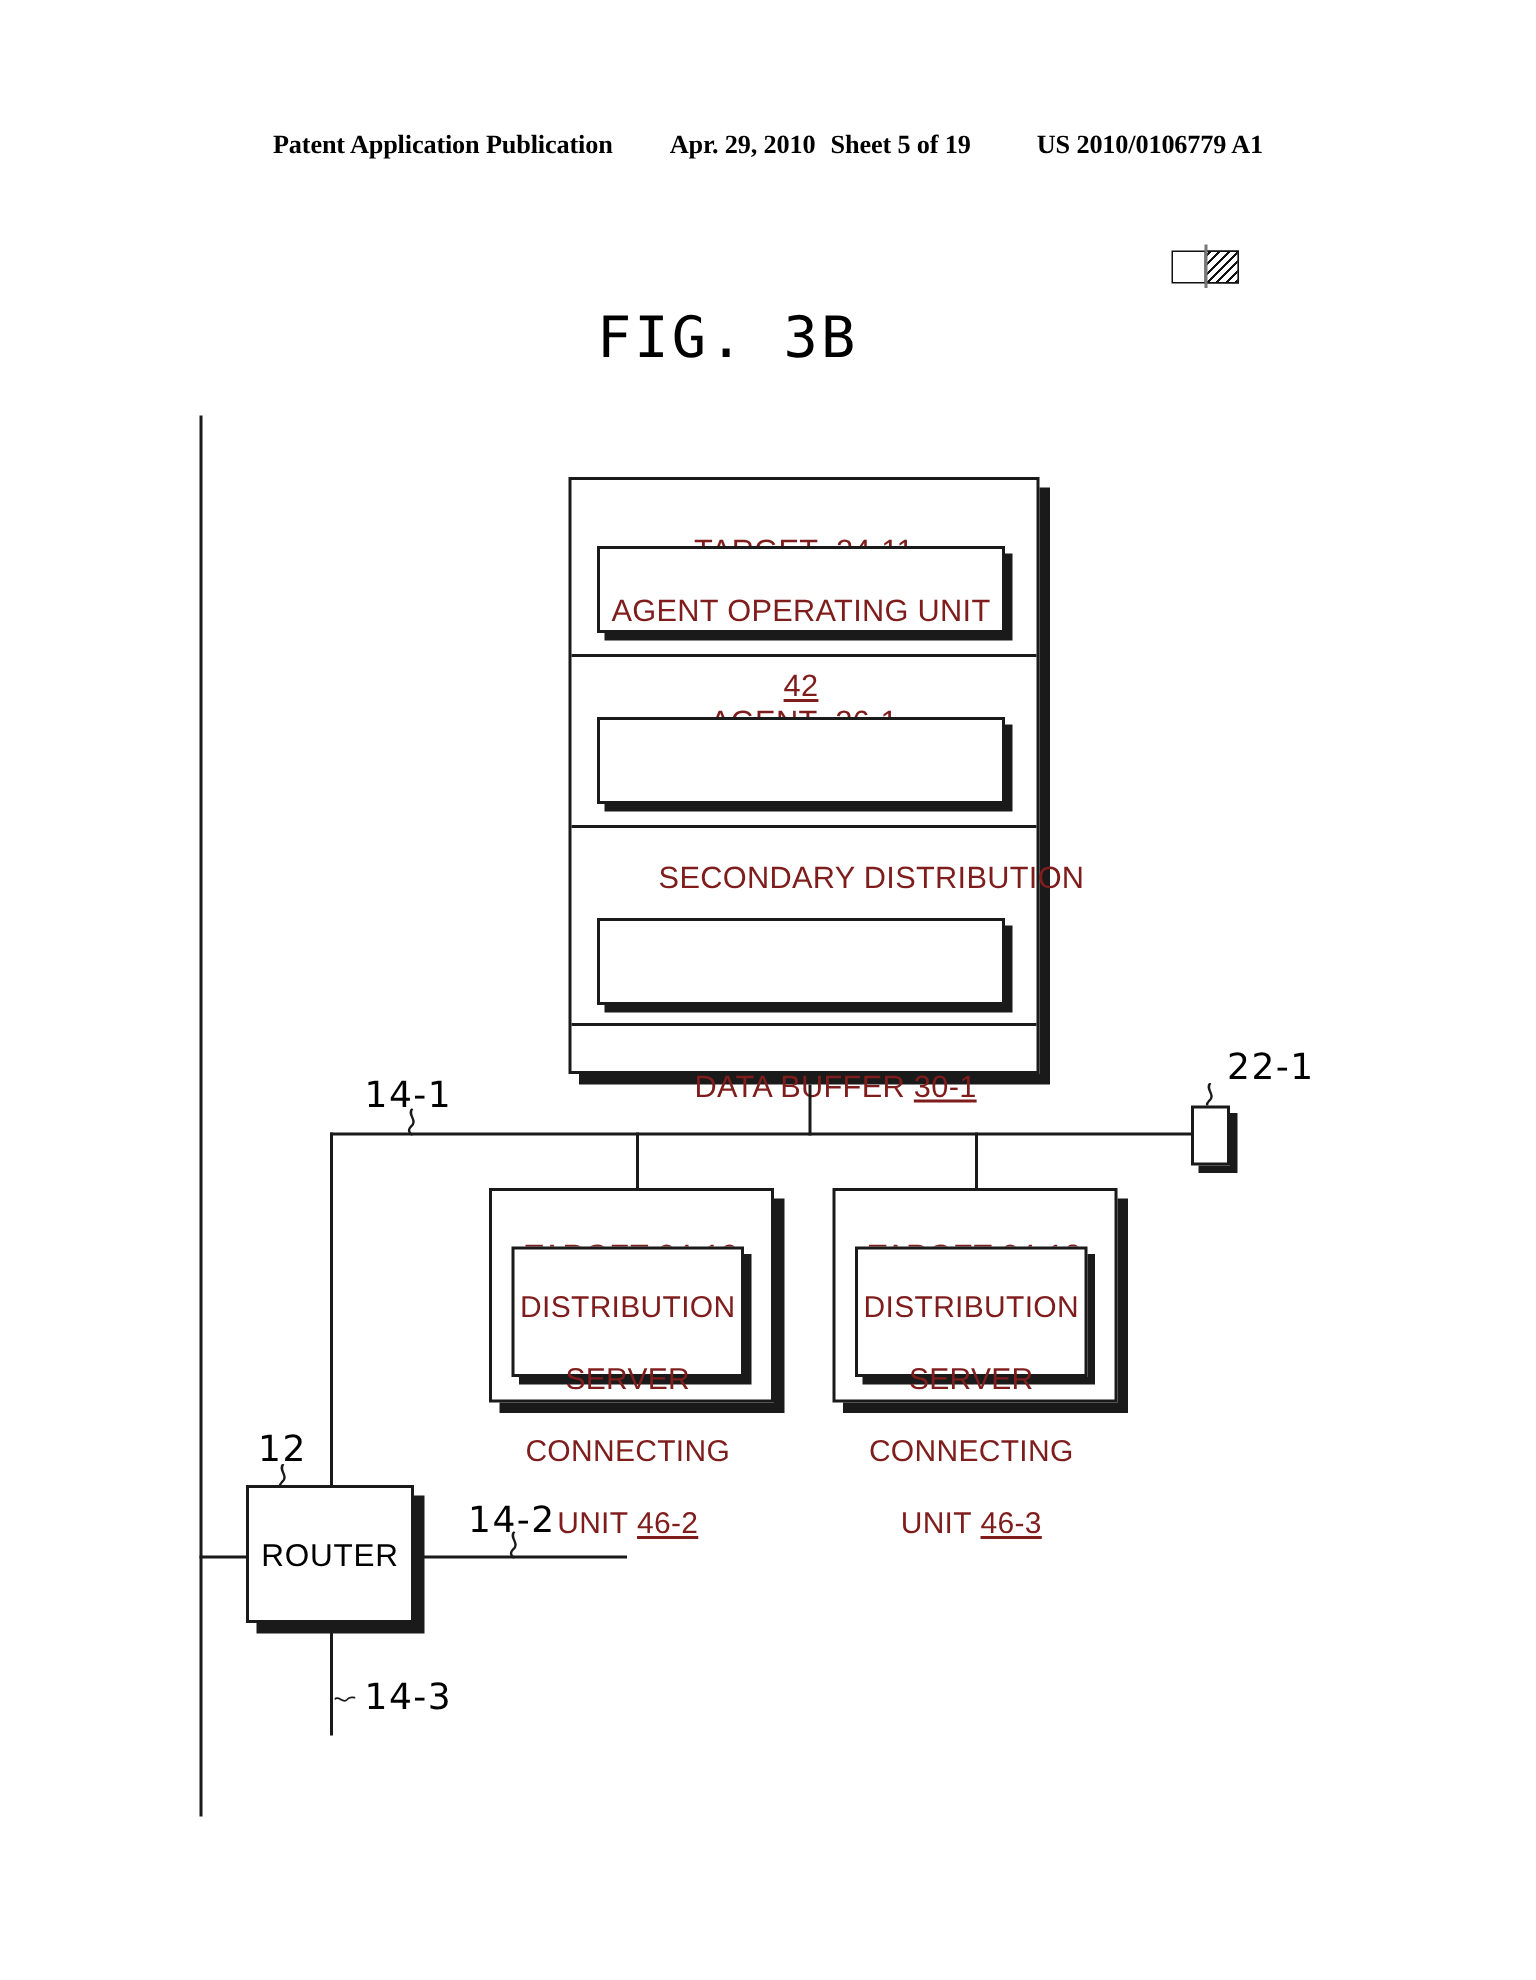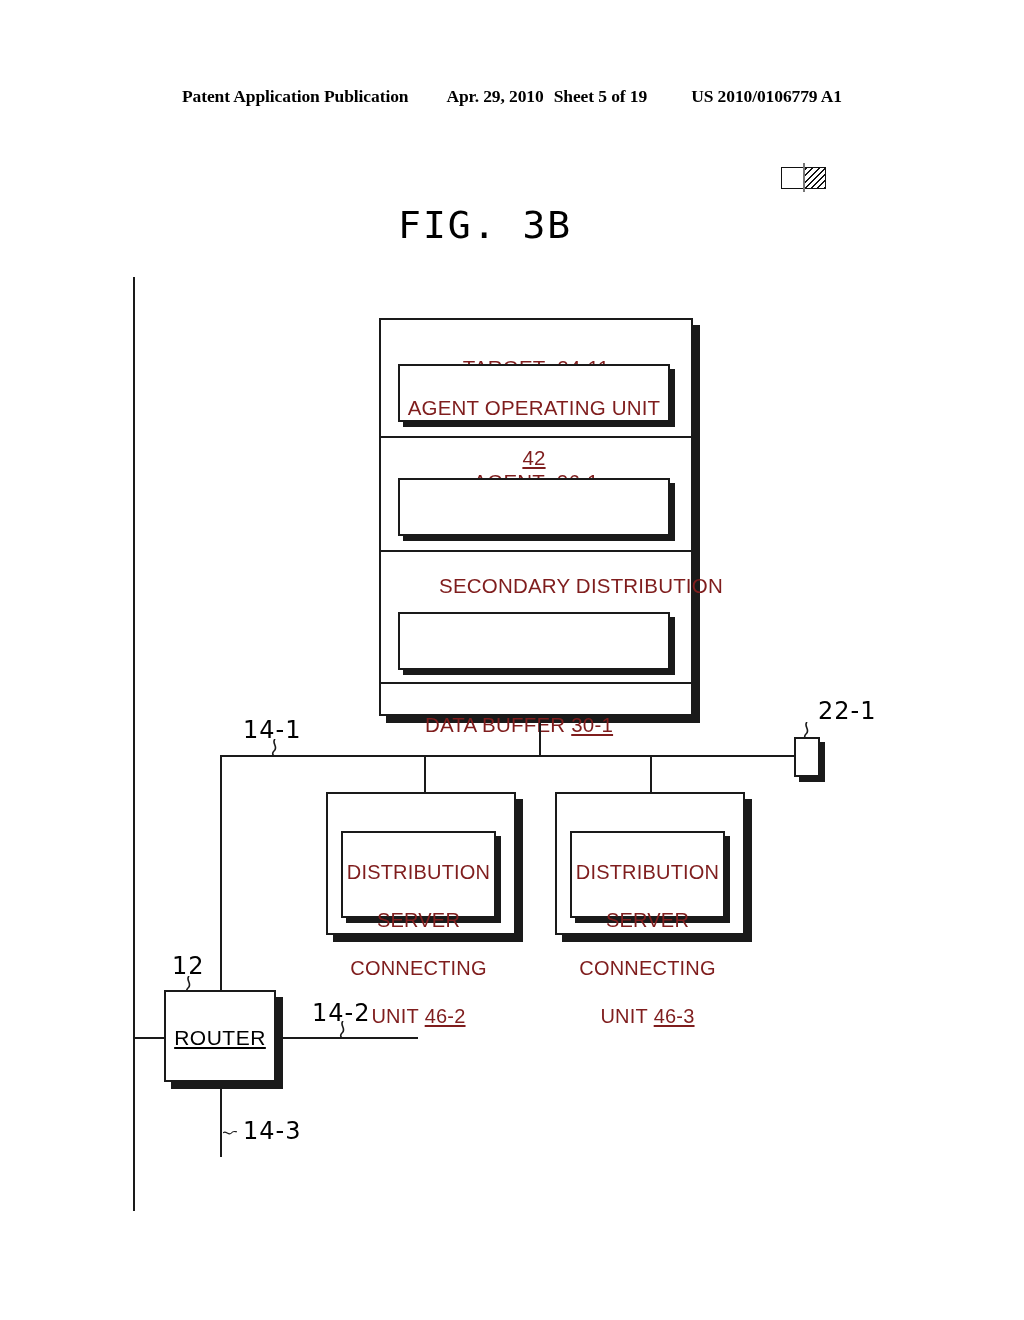--- a/index.html
+++ b/index.html
@@ -160,21 +160,20 @@
     height: 18px;
   }
 
   .router-text {
     position: absolute;
     font-family: "Liberation Sans", sans-serif;
     font-size: 21px;
     letter-spacing: 0.5px;
     color: #000;
     white-space: nowrap;
-    text-decoration: underline;
   }
 </style>
 </head>
 <body>
 
 <div class="patent-header">
   <span class="hdr-pub">Patent Application Publication</span>
   <span class="hdr-date">Apr. 29, 2010</span>
   <span class="hdr-sheet">Sheet 5 of 19</span>
   <span class="hdr-num">US 2010/0106779 A1</span>
@@ -220,21 +219,21 @@
   <div class="lbl" style="left:379px; top:548px; width:314px;margin-left:45px;">
     <span>SECONDARY DISTRIBUTION</span><br>
     <span>SERVER</span><span>&nbsp;&nbsp;</span><span class="u">28-1</span>
   </div>
 
   <div class="inner-shadow" style="left:403px; top:617px; width:272px; height:58px;"></div>
   <div class="inner-box" style="left:398px; top:612px; width:272px; height:58px;"></div>
 
   <div class="hline" style="left:381px; top:682px; width:310px;"></div>
 
-  <div class="lbl" style="left:362px; top:687px; width:314px;">
+  <div class="lbl" style="left:400px; top:687px; width:314px;">
     <span>DATA BUFFER</span><span>&nbsp;</span><span class="u">30-1</span>
   </div>
 
   <div class="vline" style="left:539px; top:723px; width:2px; height:34px;"></div>
 
   <div class="hline" style="left:220px; top:755px; width:576px;"></div>
 
   <div class="vline" style="left:220px; top:755px; width:2px; height:236px;"></div>
 
   <div class="ref" style="left:243px; top:716px;">14-1</div>

